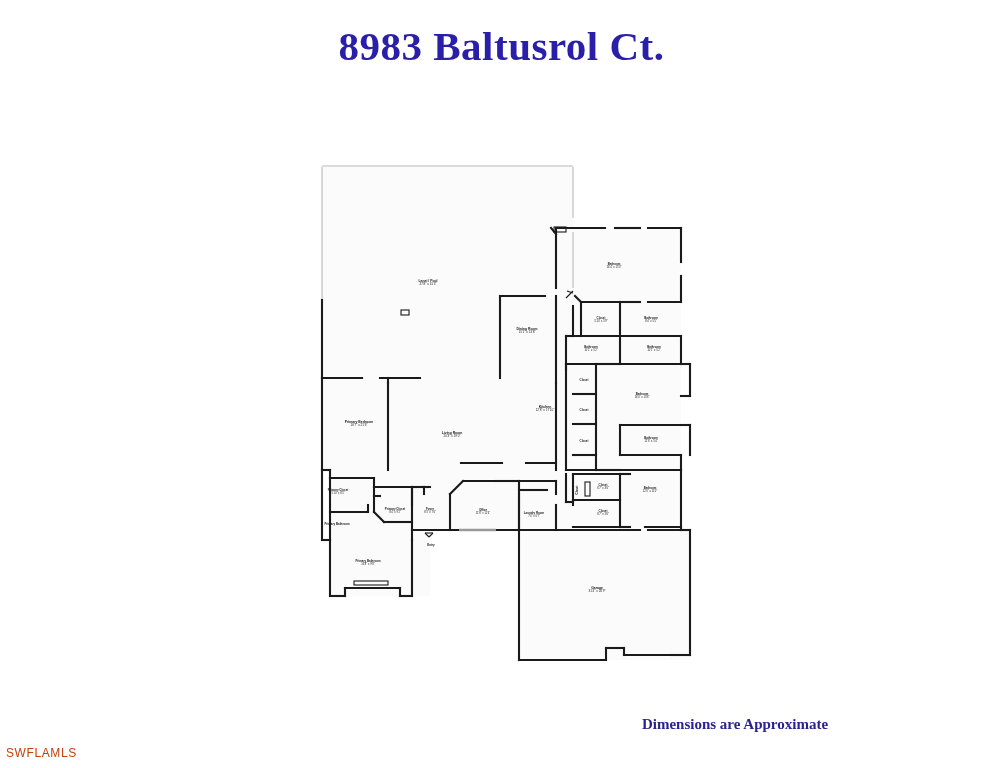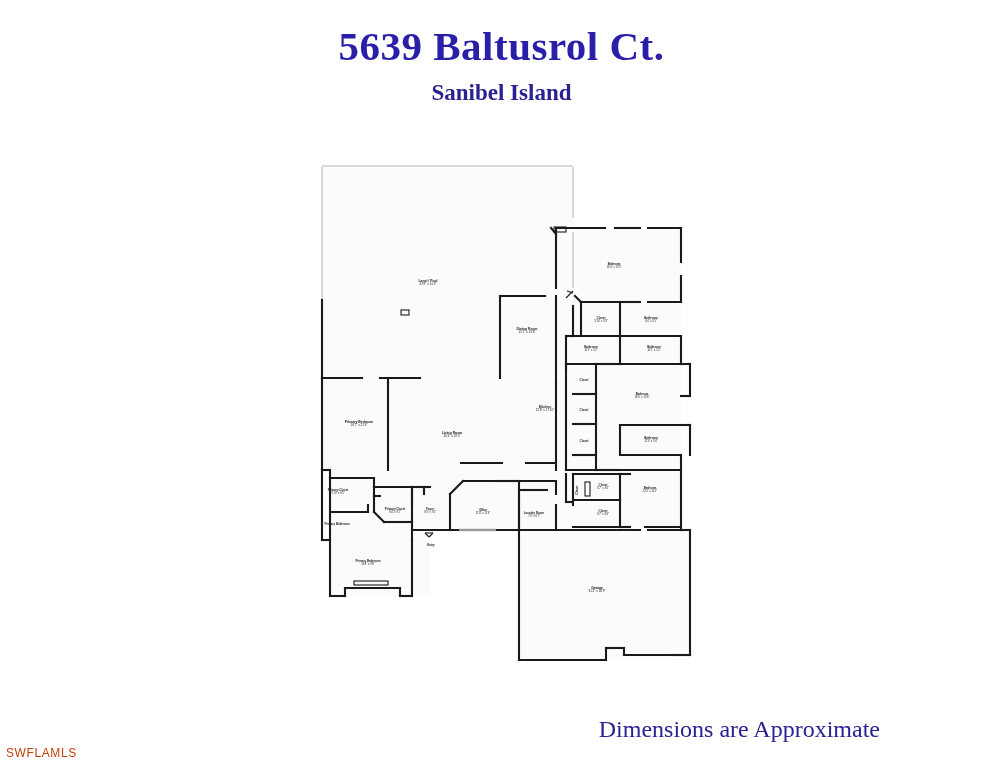--- a/index.html
+++ b/index.html
@@ -6,22 +6,22 @@
   body{width:1003px;height:768px;position:relative;overflow:hidden;
        font-family:"Liberation Sans",sans-serif;}
 
   
   #title-block{position:absolute;left:0;top:26px;width:1003px;text-align:center;}
   #main-title{font-family:"Liberation Serif",serif;font-weight:bold;
       font-size:41px;color:#2a1fa8;letter-spacing:.5px;line-height:1;}
   #sub-title{font-family:"Liberation Serif",serif;font-weight:bold;
       font-size:23px;color:#2a2290;margin-top:14px;line-height:1;}
 
-  #approx-note{position:absolute;left:590px;top:716px;width:290px;text-align:right;
-      font-family:"Liberation Serif",serif;font-weight:normal;font-size:24px;
+  #approx-note{position:absolute;left:590px;top:716px;width:290px;text-align:center;
+      font-family:"Liberation Serif",serif;font-weight:bold;font-size:15px;
       color:#2a2290;}
 
   #watermark{position:absolute;left:6px;top:746px;font-size:12px;color:#c2410c;
       letter-spacing:.6px;font-family:"Liberation Sans",sans-serif;}
 
   
   #plan-wrap{position:absolute;left:0;top:0;width:1003px;height:768px;}
   #plan-svg{position:absolute;left:0;top:0;}
 
   .rm{position:absolute;text-align:center;color:#1a1a1a;
@@ -30,22 +30,21 @@
   .rm .n{display:block;font-size:3.4px;font-weight:bold;}
   .rm .d{display:block;font-size:3.1px;}
   .rm.tiny .n{font-size:2.9px;}
   .rm.tiny .d{font-size:2.7px;}
   .rm.vert{transform:translate(-50%,-50%) rotate(-90deg);}
 </style>
 </head>
 <body>
 
 <div id="title-block">
-  <div id="main-title">5639 Baltusrol Ct.</div>
-  <div id="sub-title">Sanibel Island</div>
+  <div id="main-title">8983 Baltusrol Ct.</div>
 </div>
 
 <div id="plan-wrap">
 
 <svg id="plan-svg" width="1003" height="768" viewBox="0 0 1003 768">
 
   <g>
 
     <path d="M322,166 L573,166 L573,383 L388,383 L388,378 L322,378 Z" fill="#fbfbfb"></path>
 

